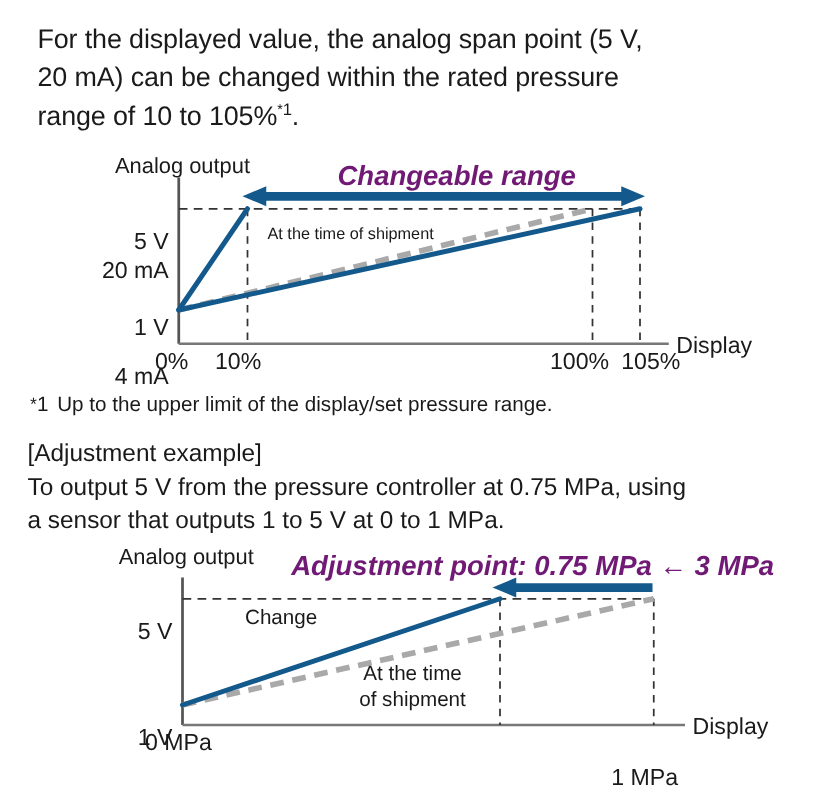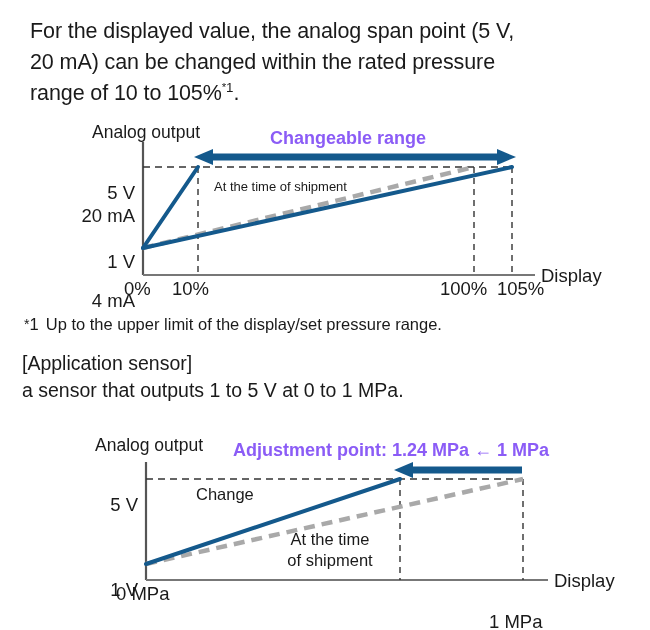--- a/index.html
+++ b/index.html
@@ -103,24 +103,25 @@
     margin-top: 26px;
   }
   .lbl-note {
     font-size: 13px;
   }
   .lbl-note-c {
     font-size: 16.5px;
     text-align: center;
   }
   .lbl-blue {
-    color: #8b5cf6;
+    color: #701a75;
     font-weight: bold;
-    font-size: 18px;
+    font-size: 22px;
     white-space: nowrap;
+    font-style: italic;
   }
   .lbl-display {
     font-size: 18.5px;
   }
 </style>
 </head>
 <body>
 
 <div class="page">
 
@@ -173,21 +174,22 @@
     <div class="lbl lbl-blue" style="left:270px; top:8px;">Changeable range</div>
 
     <div class="lbl lbl-note" style="left:214px; top:59px;">At the time of shipment</div>
   </div>
 
   <div class="footnote">
     <span class="fn-mark"><span class="ast">*</span><span>1</span></span><span>Up to the upper limit of the display/set pressure range.</span>
   </div>
 
   <div class="appblock">
-    <div>[Application sensor]</div>
+    <div>[Adjustment example]</div>
+    <div>To output 5 V from the pressure controller at 0.75 MPa, using</div>
     <div>a sensor that outputs 1 to 5 V at 0 to 1 MPa.</div>
   </div>
 
   <div class="figure fig2">
 
     <svg class="fig-svg" width="650" height="200" viewBox="0 0 650 200">
 
       <line x1="146" y1="32" x2="146" y2="150" stroke="#555555" stroke-width="2.2"></line>
       <line x1="146" y1="150" x2="548" y2="150" stroke="#777777" stroke-width="2"></line>
 
@@ -209,20 +211,20 @@
     <div class="lbl lbl-axis-name" style="left:95px; top:5px;">Analog output</div>
 
     <div class="lbl lbl-tick-r" style="left:0px; top:38px; width:138px;">5 V</div>
     <div class="lbl lbl-tick-r" style="left:0px; top:123px; width:138px;">1 V</div>
 
     <div class="lbl lbl-tick" style="left:116px; top:153px;">0 MPa</div>
     <div class="lbl lbl-tick" style="left:489px; top:153px;margin-top:28px;">1 MPa</div>
 
     <div class="lbl lbl-display" style="left:554px; top:140px;">Display</div>
 
-    <div class="lbl lbl-blue" style="left:233px; top:10px;">Adjustment point: 1.24 MPa ← 1 MPa</div>
+    <div class="lbl lbl-blue" style="left:233px; top:10px;">Adjustment point: 0.75 MPa ← 3 MPa</div>
 
     <div class="lbl lbl-note-c" style="left:196px; top:55px;">Change</div>
     <div class="lbl lbl-note-c" style="left:270px; top:100px; width:120px;">At the time</div>
     <div class="lbl lbl-note-c" style="left:270px; top:121px; width:120px;">of shipment</div>
   </div>
 
 </div>
 
 </body></html>

